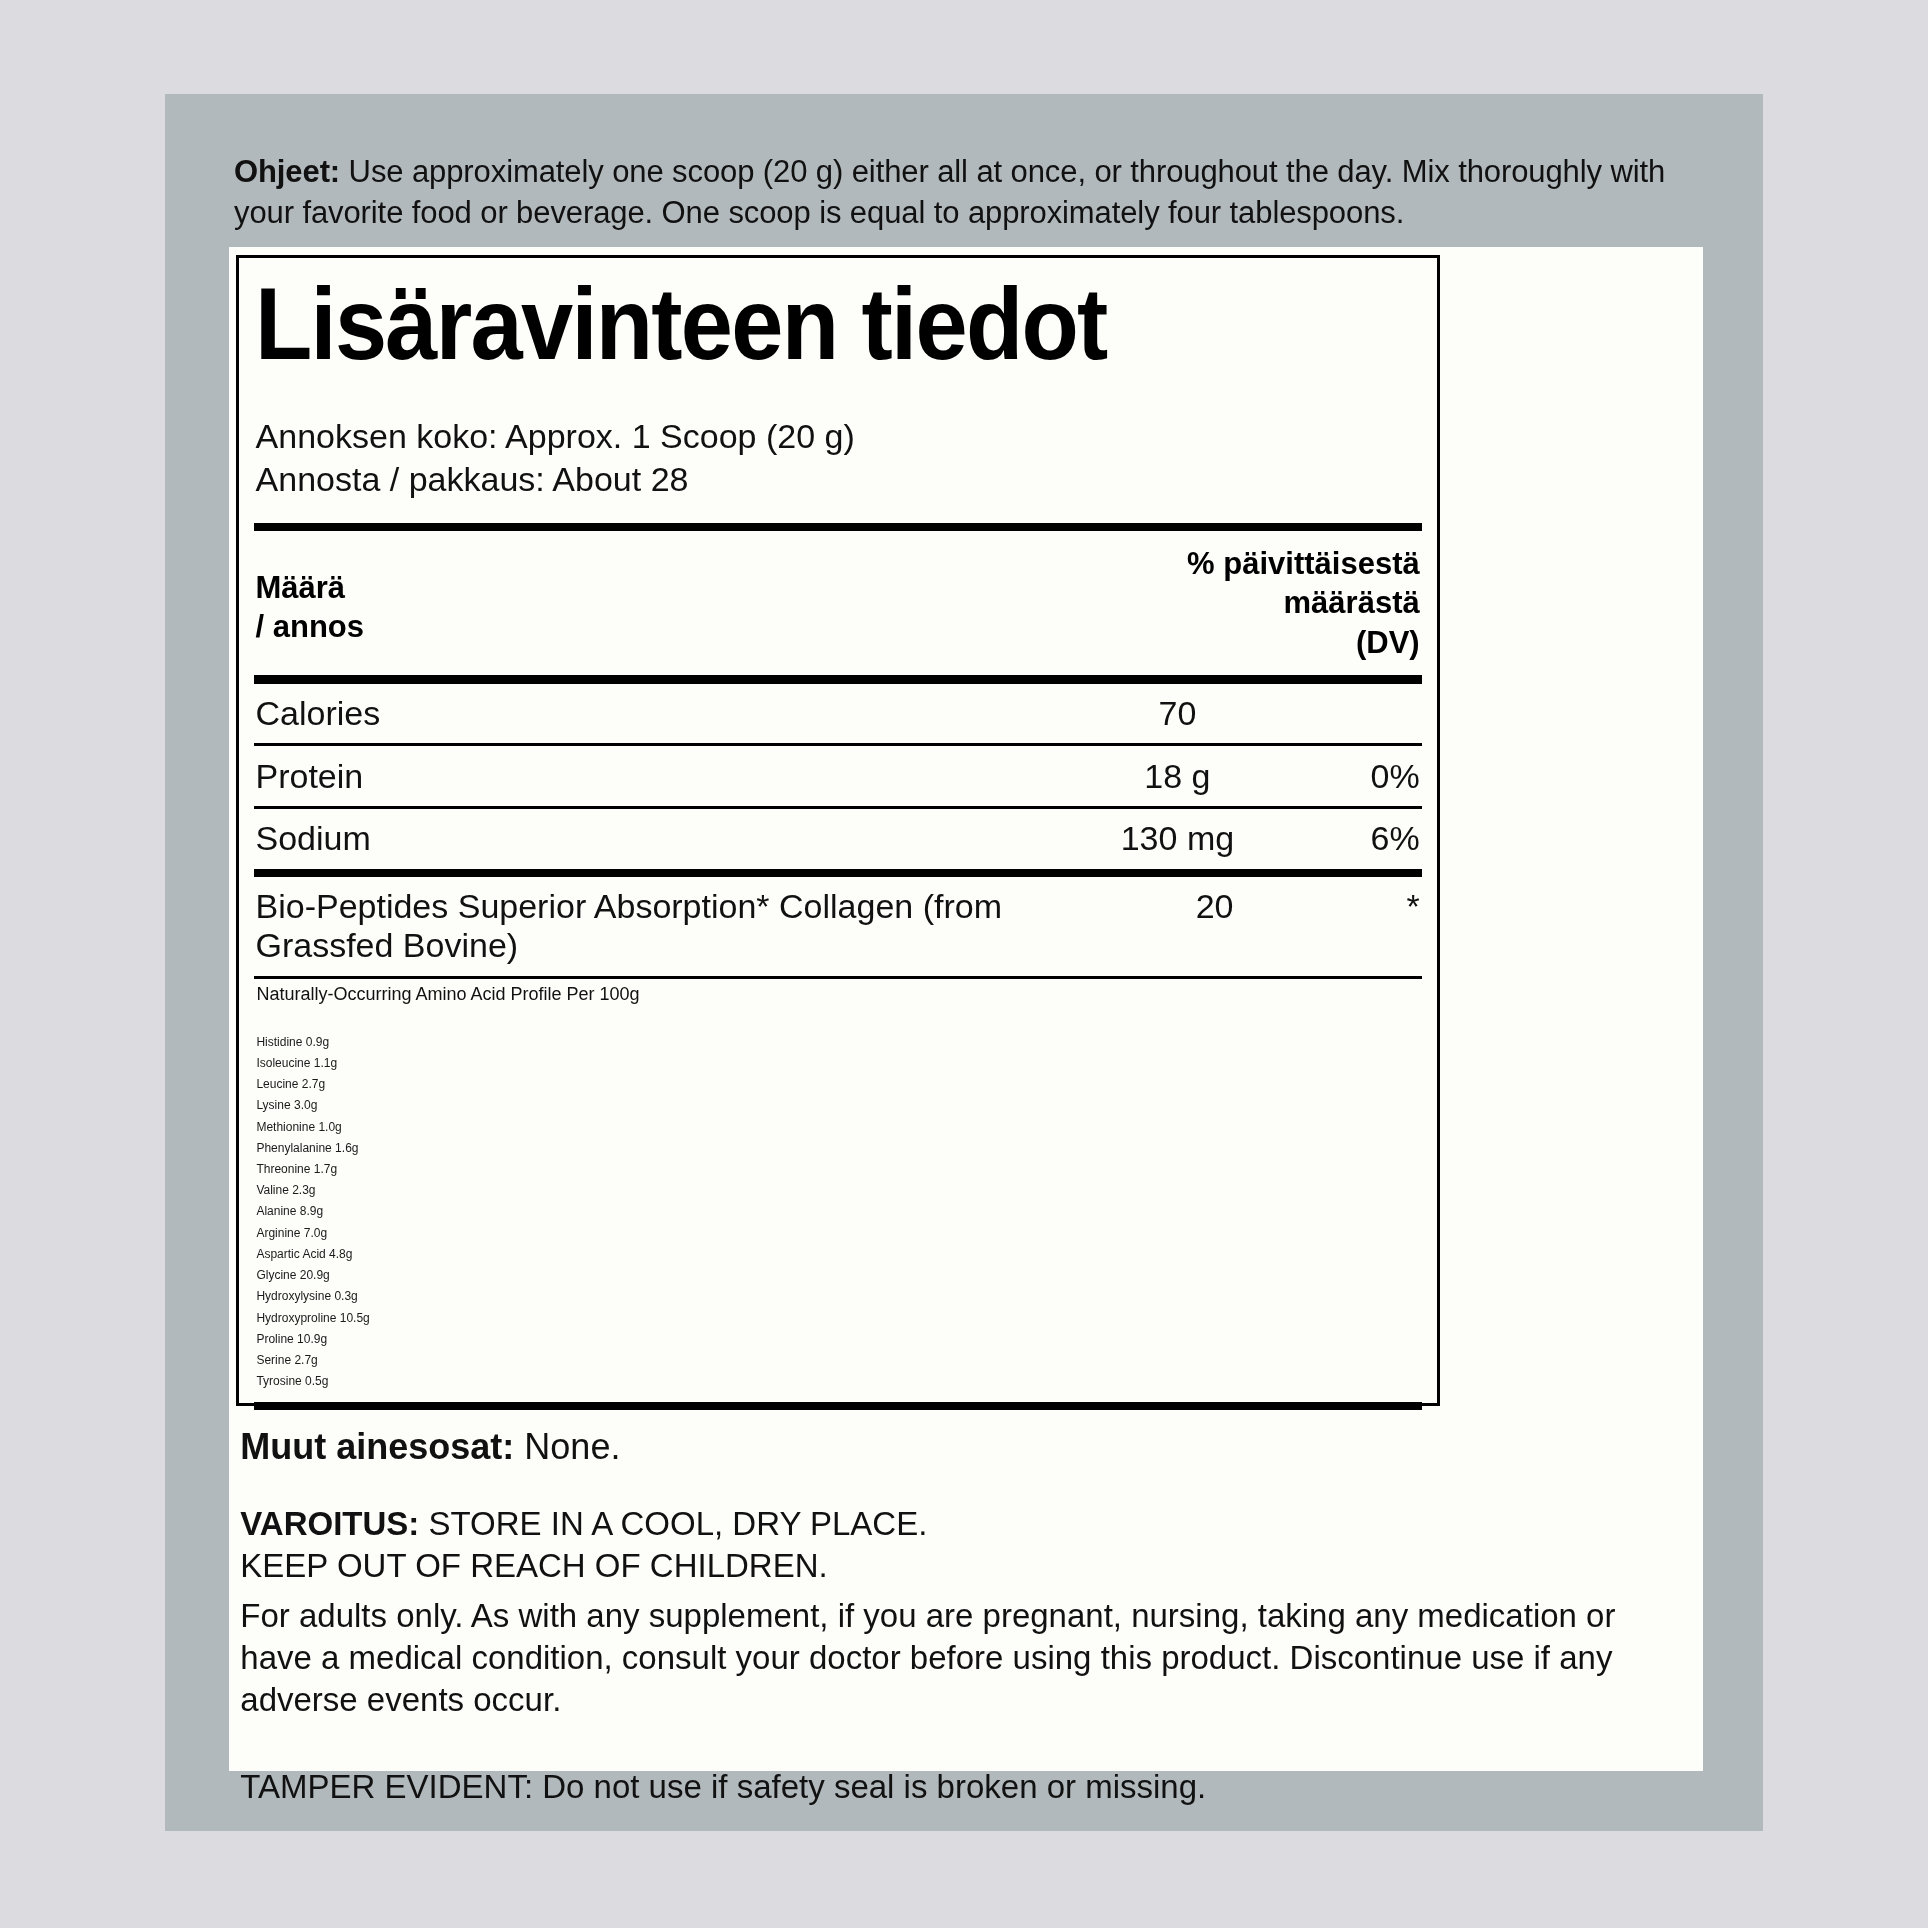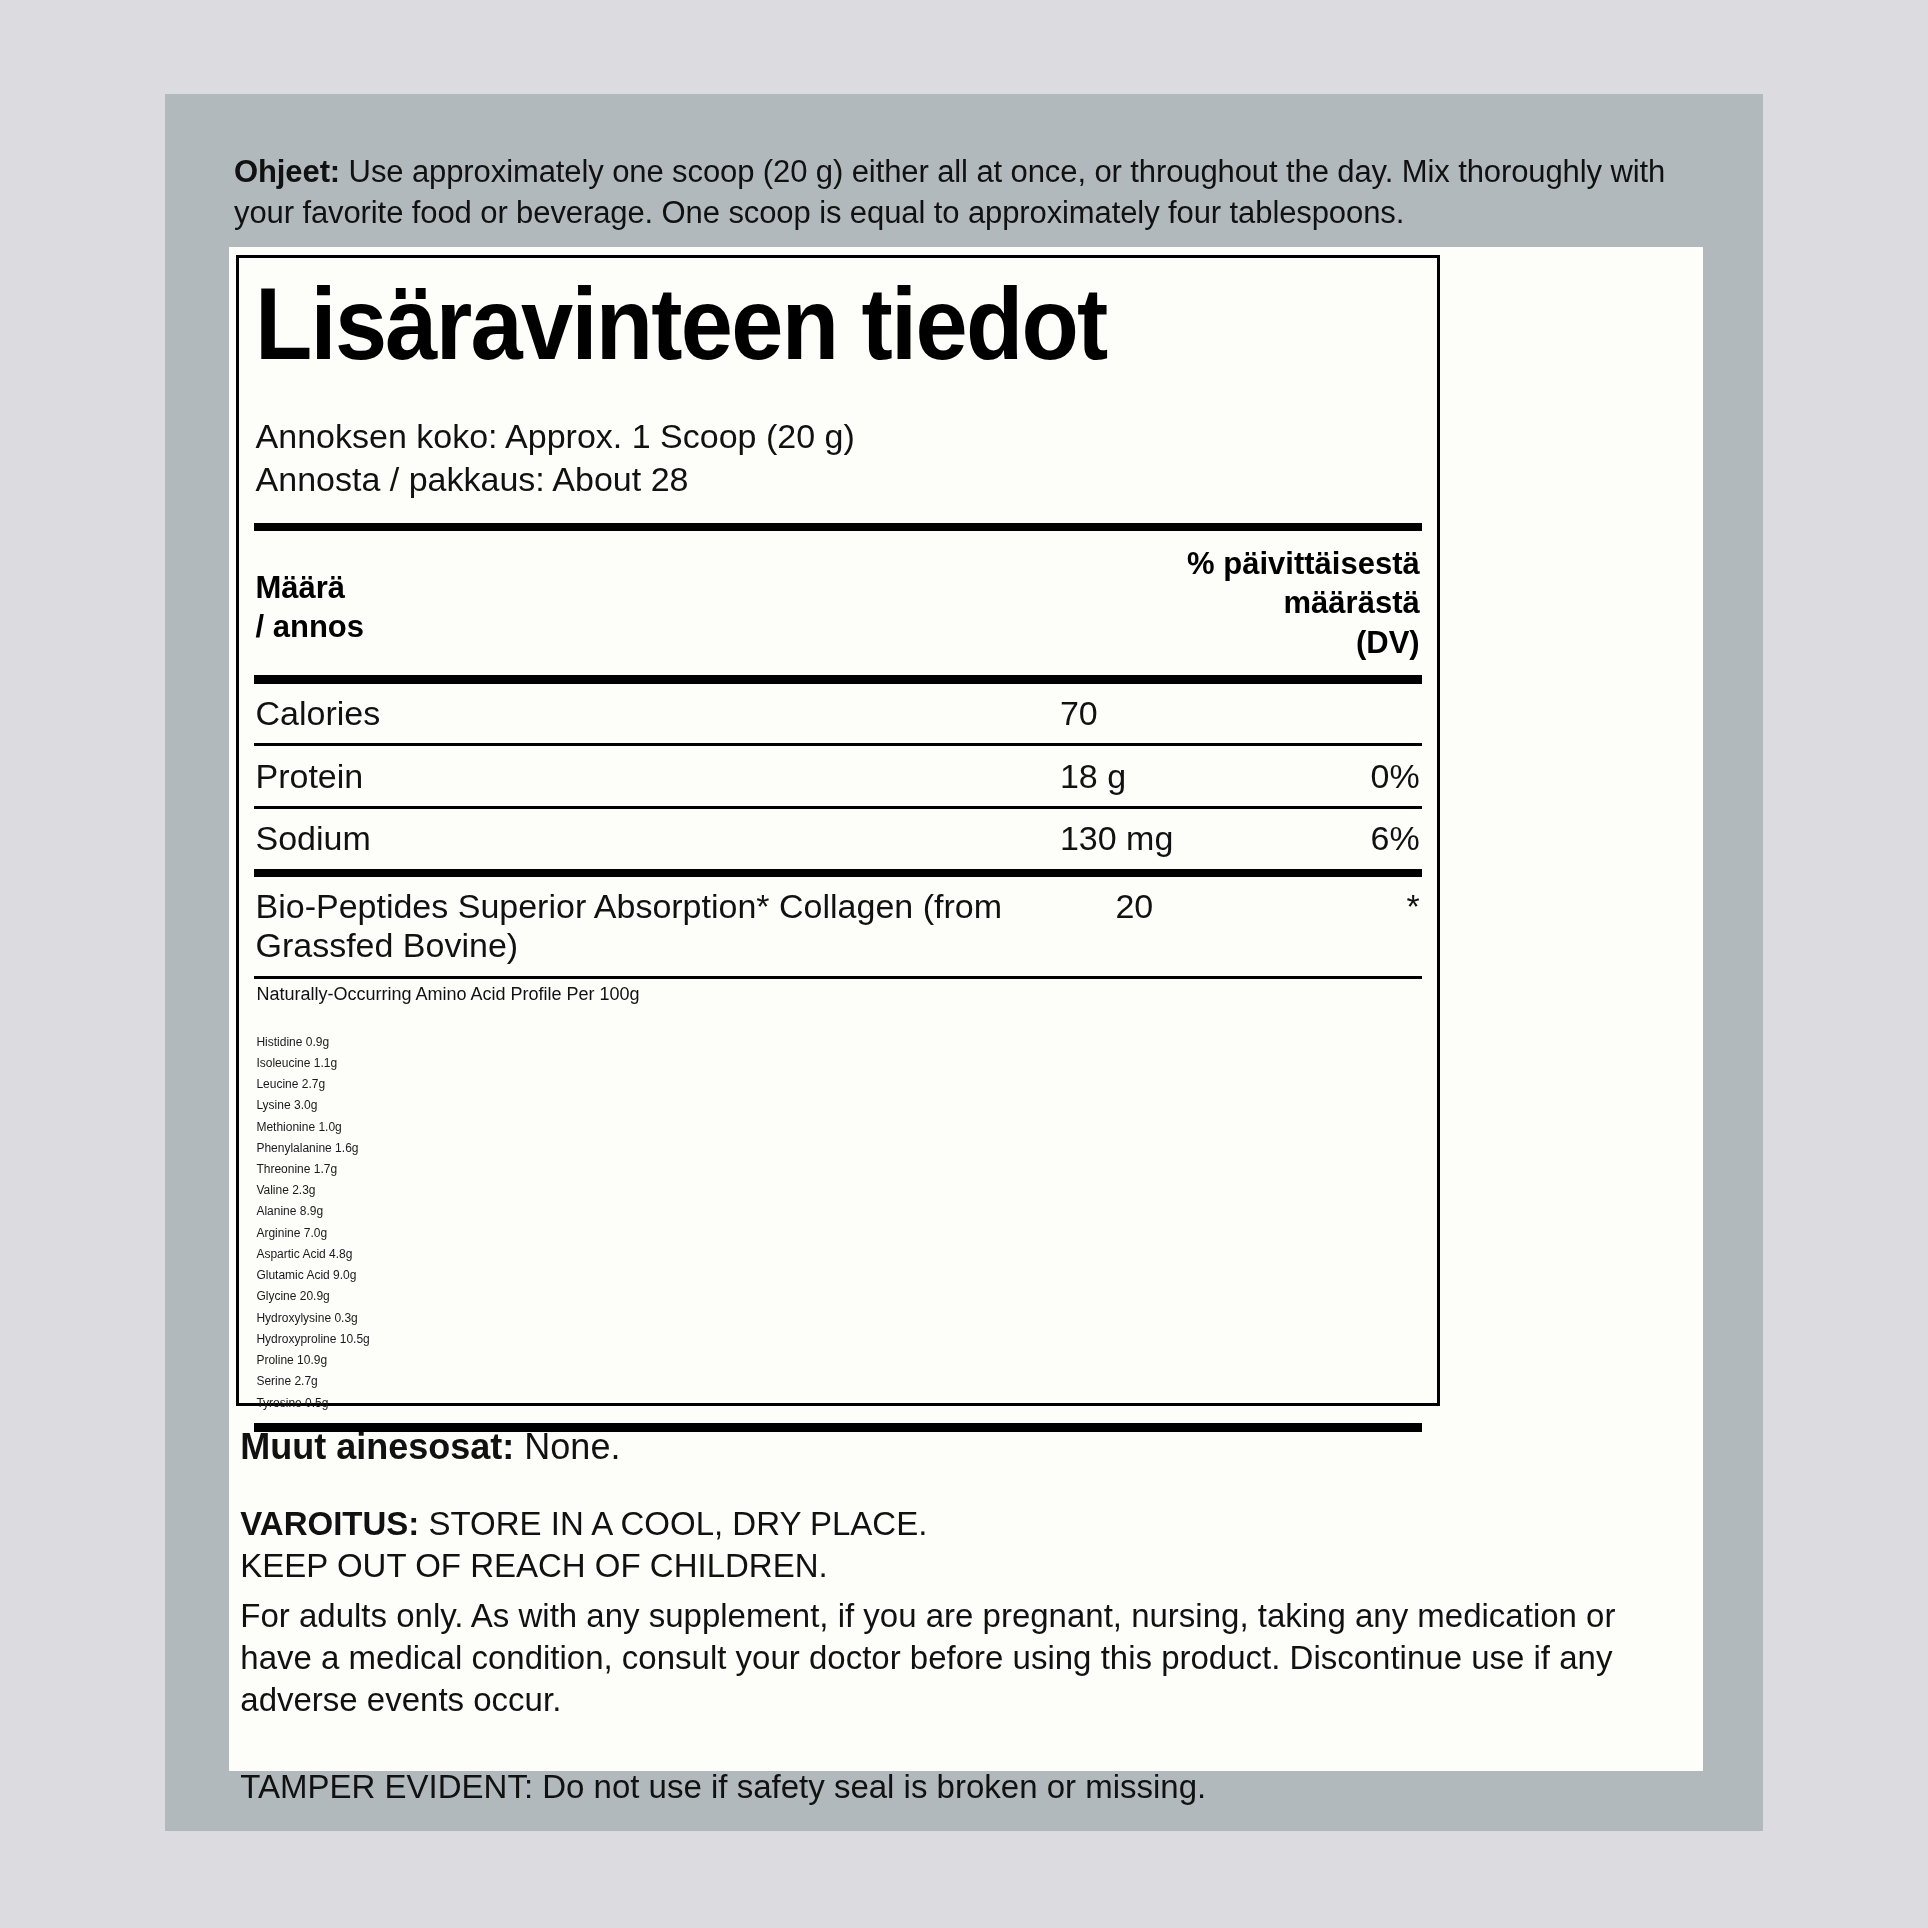--- a/index.html
+++ b/index.html
@@ -145,21 +145,21 @@
     align-items: baseline;
     font-family: "Liberation Sans Narrow", "Liberation Sans", sans-serif;
     font-stretch: condensed;
     font-size: 34px;
     color: #111;
     padding: 10.4px 0 10.4px 1.9px;
   }
   .nrow .nname { flex: 1 1 auto; }
   .nrow .namt {
     width: 235px;
-    text-align: left;
+    text-align: center;
     padding-right: 3.8px;
   }
   .nrow .ndv {
     width: 121px;
     text-align: right;
     padding-right: 1.9px;
   }
 
   #amino-head {
     font-family: "Liberation Sans Narrow", "Liberation Sans", sans-serif;
@@ -290,21 +290,20 @@
       <div>Isoleucine 1.1g</div>
       <div>Leucine 2.7g</div>
       <div>Lysine 3.0g</div>
       <div>Methionine 1.0g</div>
       <div>Phenylalanine 1.6g</div>
       <div>Threonine 1.7g</div>
       <div>Valine 2.3g</div>
       <div>Alanine 8.9g</div>
       <div>Arginine 7.0g</div>
       <div>Aspartic Acid 4.8g</div>
-      <div>Glutamic Acid 9.0g</div>
       <div>Glycine 20.9g</div>
       <div>Hydroxylysine 0.3g</div>
       <div>Hydroxyproline 10.5g</div>
       <div>Proline 10.9g</div>
       <div>Serine 2.7g</div>
       <div>Tyrosine 0.5g</div>
     </div>
 
     <div class="rule-thick2"></div>
 

